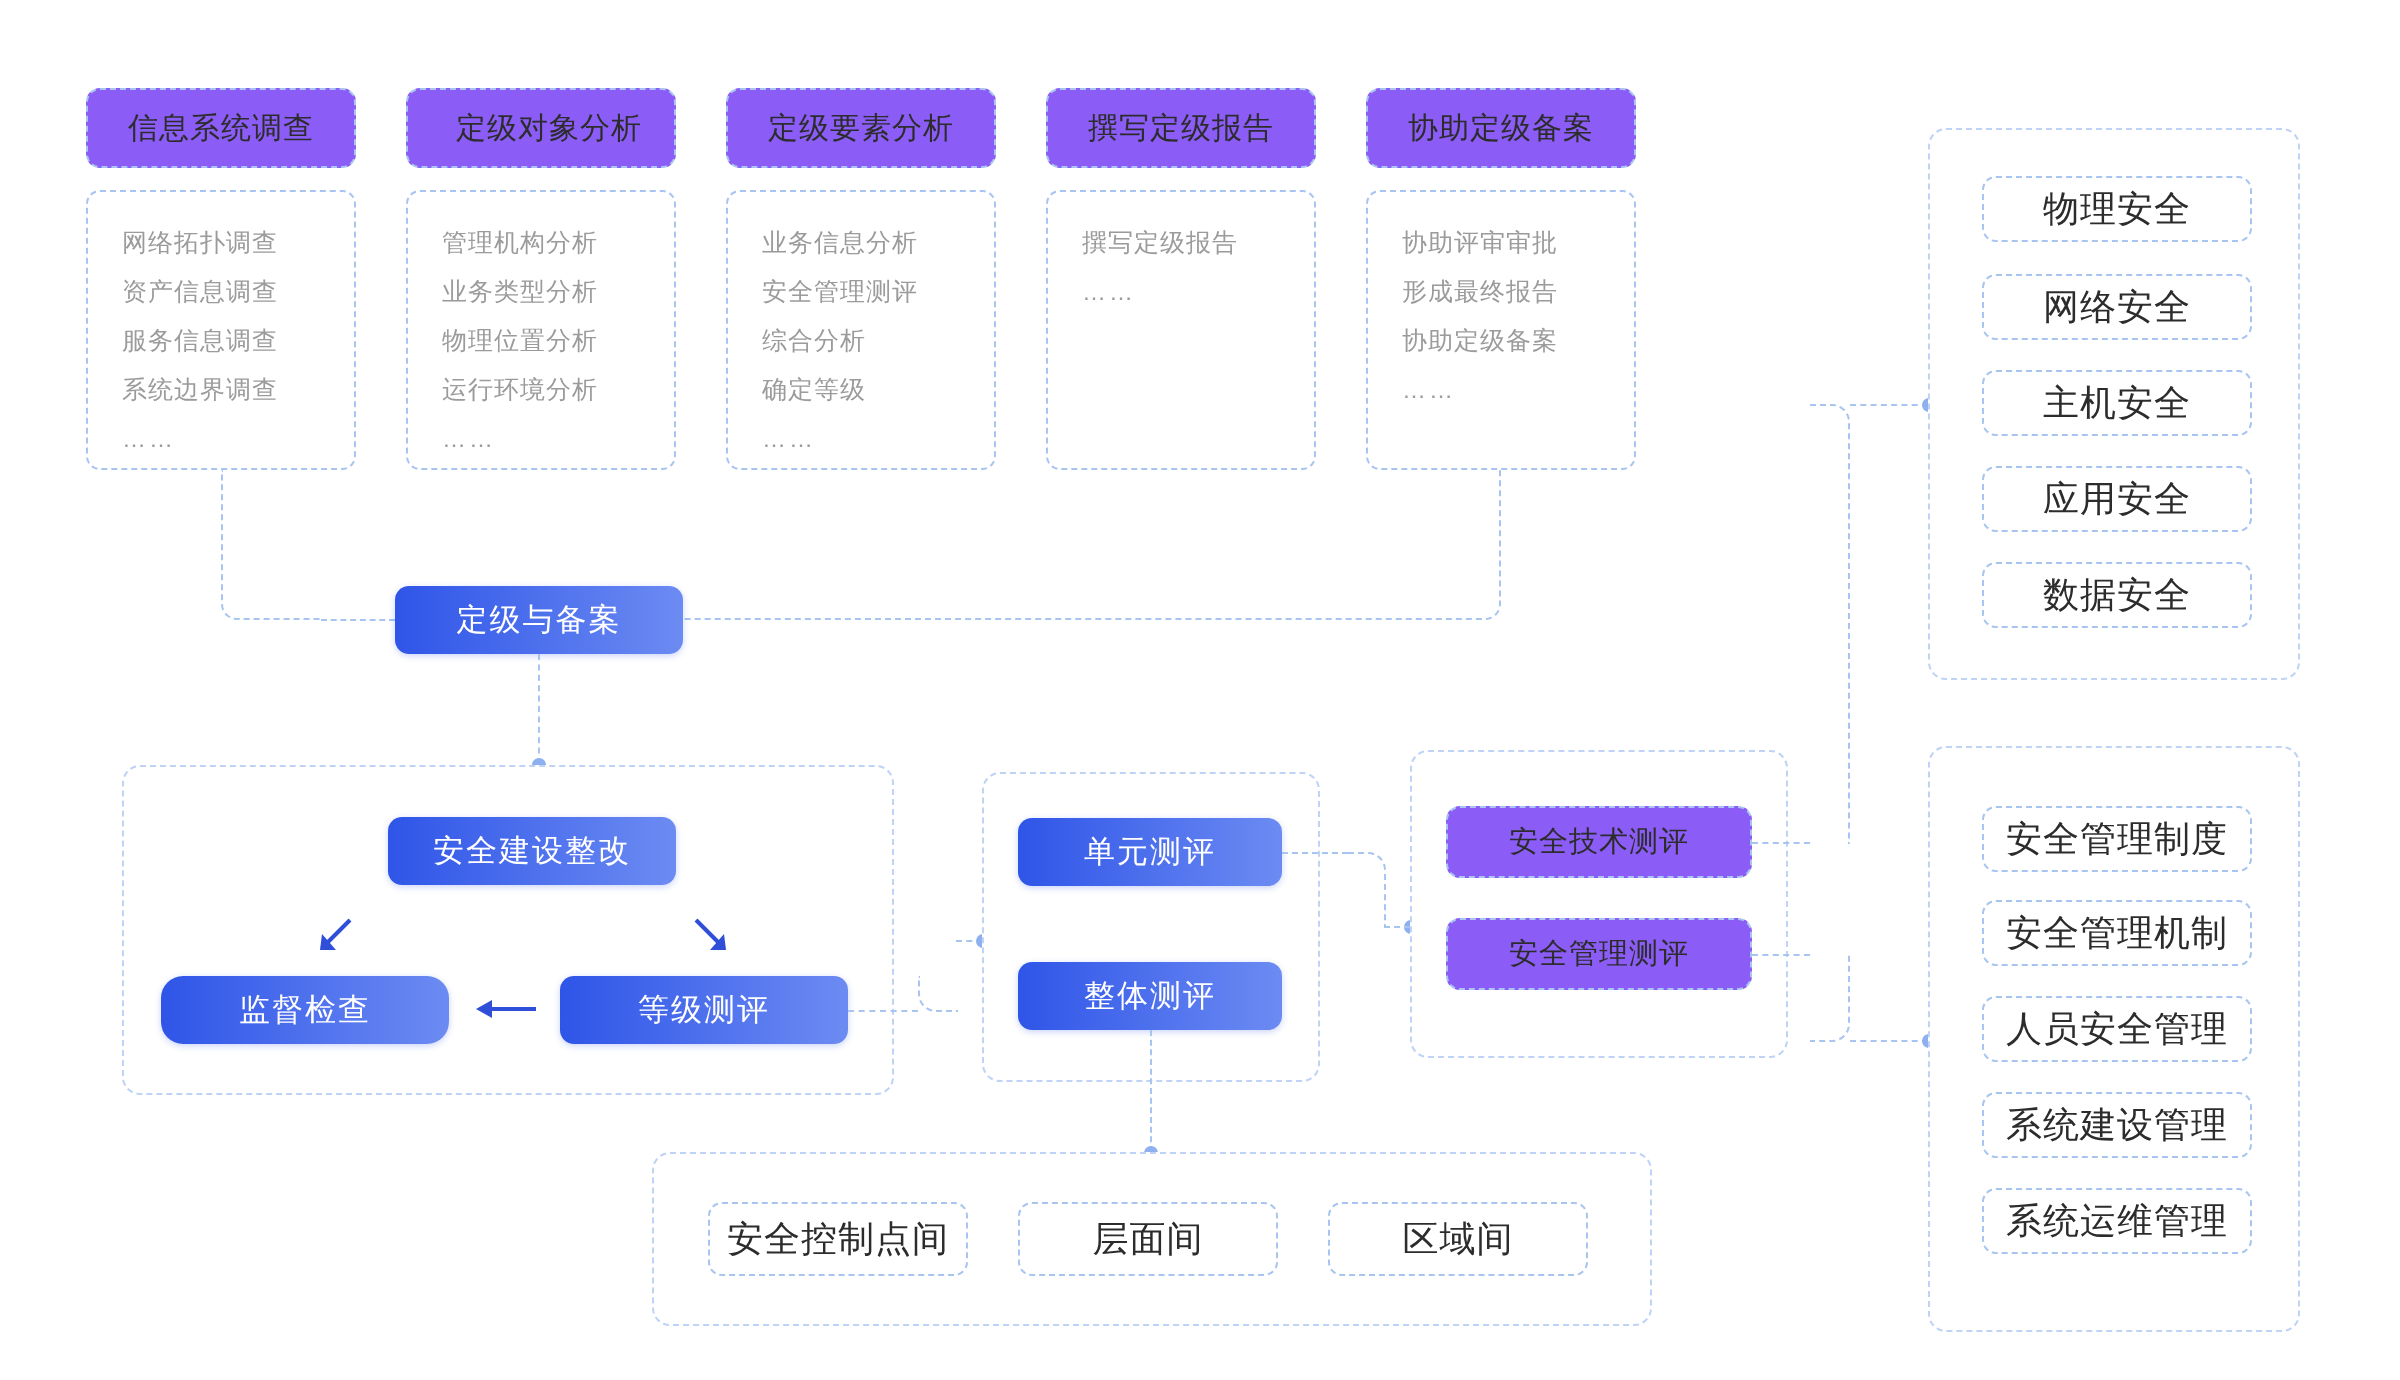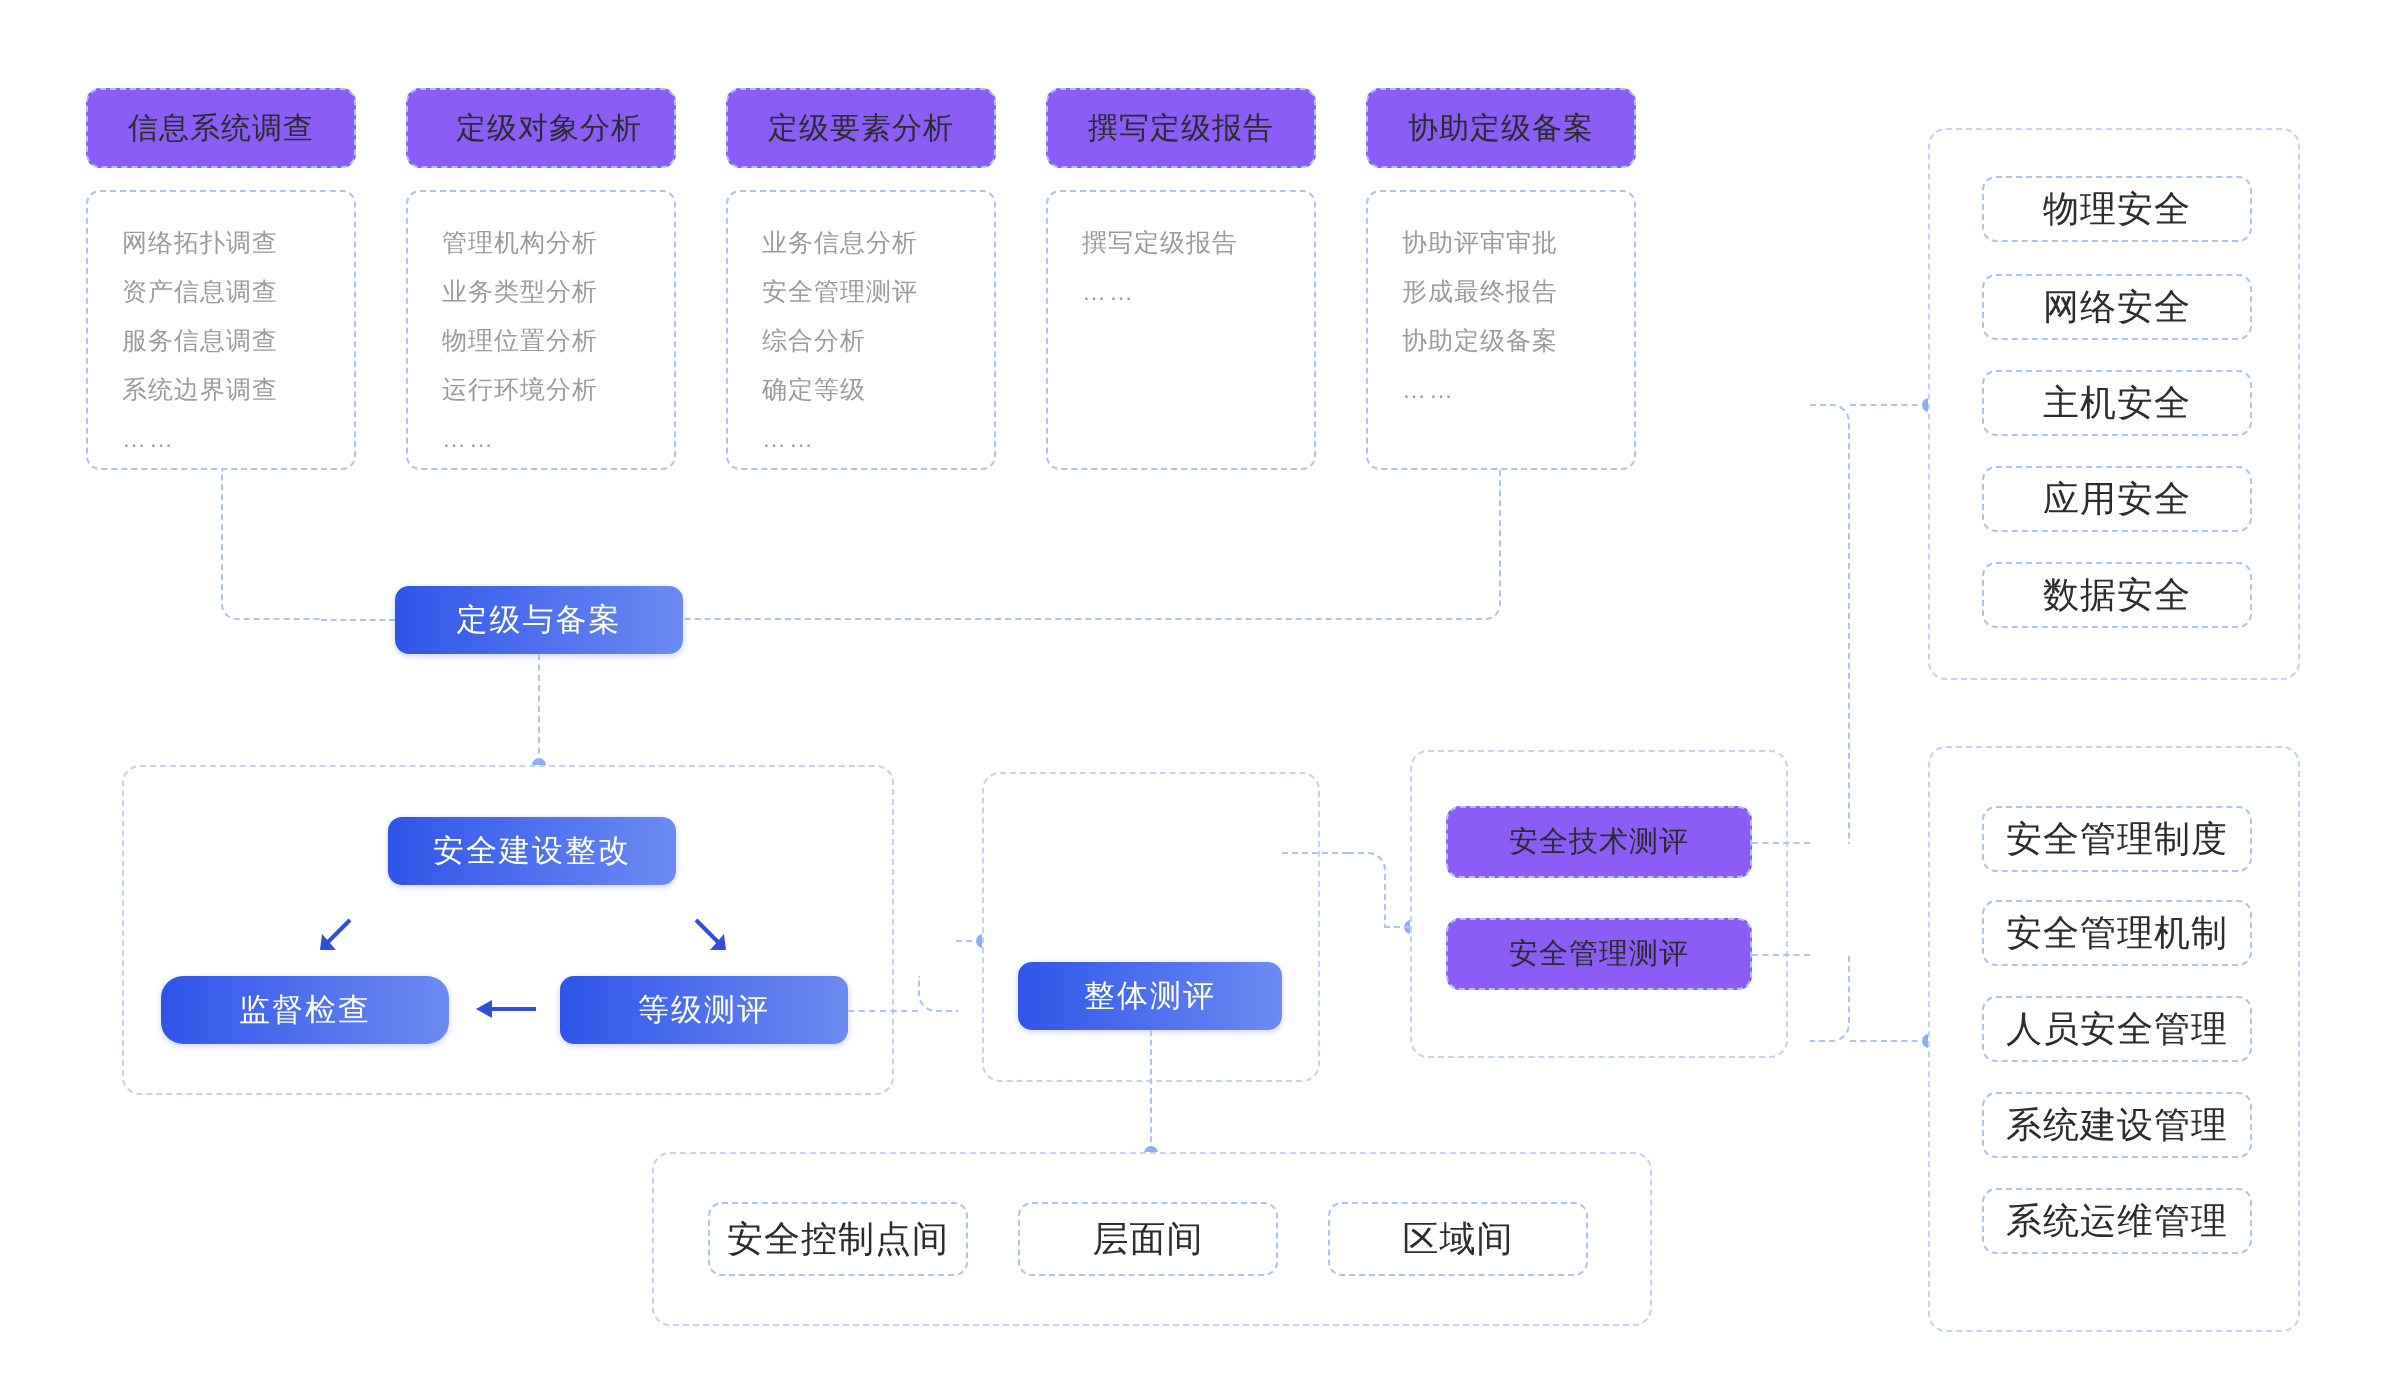--- a/index.html
+++ b/index.html
@@ -129,20 +129,21 @@
               border-bottom:2px dashed #a8c4f0;border-left:2px dashed #a8c4f0;
               border-bottom-left-radius:18px;"></div>
   <div class="corner" style="left:956px;top:940px;width:40px;height:38px;border-bottom:none;border-left:none;
               border-top:2px dashed #a8c4f0;border-right:2px dashed #a8c4f0;
               border-top-right-radius:18px;"></div>
   <div class="hline" style="left:994px;top:940px;width:-0px;"></div>
   <div class="dot" style="left:976px;top:934px;"></div>
 
   <div class="dgroup" style="left:982px;top:772px;width:338px;height:310px;"></div>
 
+  <div class="bluechip" style="left:1018px;top:818px;width:264px;height:68px;">单元测评</div>
 
   <div class="bluechip" style="left:1018px;top:962px;width:264px;height:68px;">整体测评</div>
 
   <div class="hline" style="left:1282px;top:852px;width:66px;"></div>
   <div class="corner" style="left:1348px;top:852px;width:38px;height:74px;border-top:2px dashed #a8c4f0;
               border-right:2px dashed #a8c4f0;border-bottom:none;border-left:none;
               border-top-right-radius:18px;"></div>
   <div class="dot" style="left:1404px;top:920px;"></div>
   <div class="hline" style="left:1384px;top:926px;width:26px;"></div>
 

